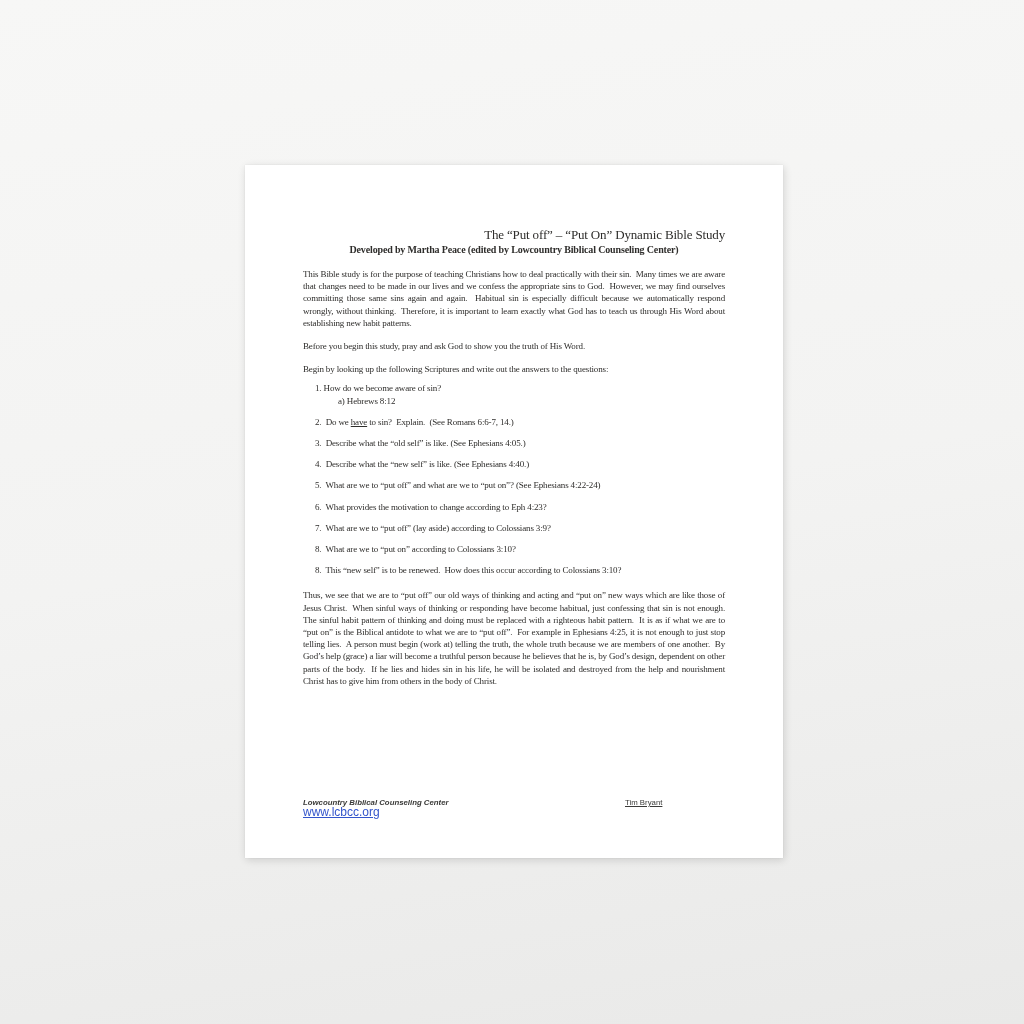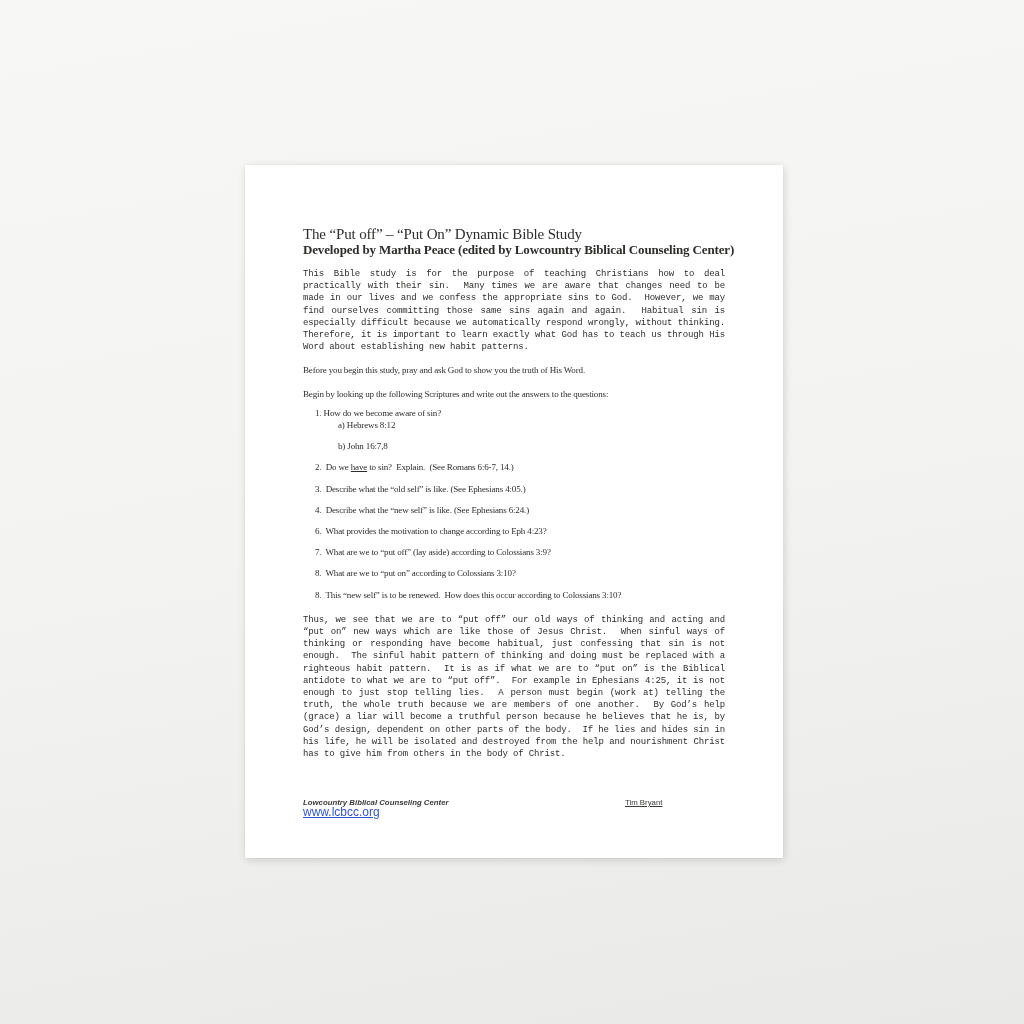--- a/index.html
+++ b/index.html
@@ -25,40 +25,39 @@
     left: 58px;
     right: 58px;
     top: 62px;
     color: #2e2d2b;
     font-size: 9px;
     line-height: 12.2px;
     letter-spacing: -0.15px;
     filter: blur(0.2px);
   }
   .title {
-    text-align: left;
-    font-size: 15px;
+    text-align: right;
+    font-size: 13px;
     line-height: 15px;
     margin: 0 0 2px 0;
     white-space: nowrap;
   }
   .subtitle {
     text-align: center;
     font-weight: bold;
-    font-size: 13px;
+    font-size: 10px;
     line-height: 11px;
     margin: 0 0 13px 0;
     white-space: nowrap;
   }
   p { margin: 0; }
   .para {
     text-align: justify;
     white-space: pre-wrap;
     margin: 0 0 11px 0;
-    font-family: Liberation Mono, monospace;
   }
   .line { white-space: pre-wrap; margin: 0 0 11px 0; }
   .begin-line { margin-bottom: 7px; }
   .q { white-space: pre-wrap; margin: 0 0 9px 12px; }
   .q-first { margin-bottom: 0; }
   .sub { padding-left: 35px; margin: 0 0 9px 0; white-space: pre-wrap; }
   .u { text-decoration: underline; text-underline-offset: 1px; }
   .closing { margin-bottom: 0; margin-top: 13px; }
   .footer {
     position: absolute;
@@ -99,26 +98,26 @@
       <p class="subtitle">Developed by Martha Peace (edited by Lowcountry Biblical Counseling Center)</p>
 
       <p class="para">This Bible study is for the purpose of teaching Christians how to deal practically with their sin.  Many times we are aware that changes need to be made in our lives and we confess the appropriate sins to God.  However, we may find ourselves committing those same sins again and again.  Habitual sin is especially difficult because we automatically respond wrongly, without thinking.  Therefore, it is important to learn exactly what God has to teach us through His Word about establishing new habit patterns.</p>
 
       <p class="line">Before you begin this study, pray and ask God to show you the truth of His Word.</p>
 
       <p class="line begin-line">Begin by looking up the following Scriptures and write out the answers to the questions:</p>
 
       <p class="q q-first">1. How do we become aware of sin?</p>
       <p class="sub">a) Hebrews 8:12</p>
-      <p class="sub">b) John 16:7,8</p>
 
       <p class="q"><span>2.  Do we </span><span class="u">have</span><span> to sin?  Explain.  (See Romans 6:6-7, 14.)</span></p>
 
       <p class="q">3.  Describe what the “old self” is like. (See Ephesians 4:05.)</p>
-      <p class="q">4.  Describe what the “new self” is like. (See Ephesians 6:24.)</p>
+      <p class="q">4.  Describe what the “new self” is like. (See Ephesians 4:40.)</p>
+      <p class="q">5.  What are we to “put off” and what are we to “put on”? (See Ephesians 4:22-24)</p>
       <p class="q">6.  What provides the motivation to change according to Eph 4:23?</p>
       <p class="q">7.  What are we to “put off” (lay aside) according to Colossians 3:9?</p>
       <p class="q">8.  What are we to “put on” according to Colossians 3:10?</p>
       <p class="q">8.  This “new self” is to be renewed.  How does this occur according to Colossians 3:10?</p>
 
       <p class="para closing">Thus, we see that we are to “put off” our old ways of thinking and acting and “put on” new ways which are like those of Jesus Christ.  When sinful ways of thinking or responding have become habitual, just confessing that sin is not enough.  The sinful habit pattern of thinking and doing must be replaced with a righteous habit pattern.  It is as if what we are to “put on” is the Biblical antidote to what we are to “put off”.  For example in Ephesians 4:25, it is not enough to just stop telling lies.  A person must begin (work at) telling the truth, the whole truth because we are members of one another.  By God’s help (grace) a liar will become a truthful person because he believes that he is, by God’s design, dependent on other parts of the body.  If he lies and hides sin in his life, he will be isolated and destroyed from the help and nourishment Christ has to give him from others in the body of Christ.</p>
     </div>
 
     <div class="footer">
       <span class="footer-org">Lowcountry Biblical Counseling Center</span>

